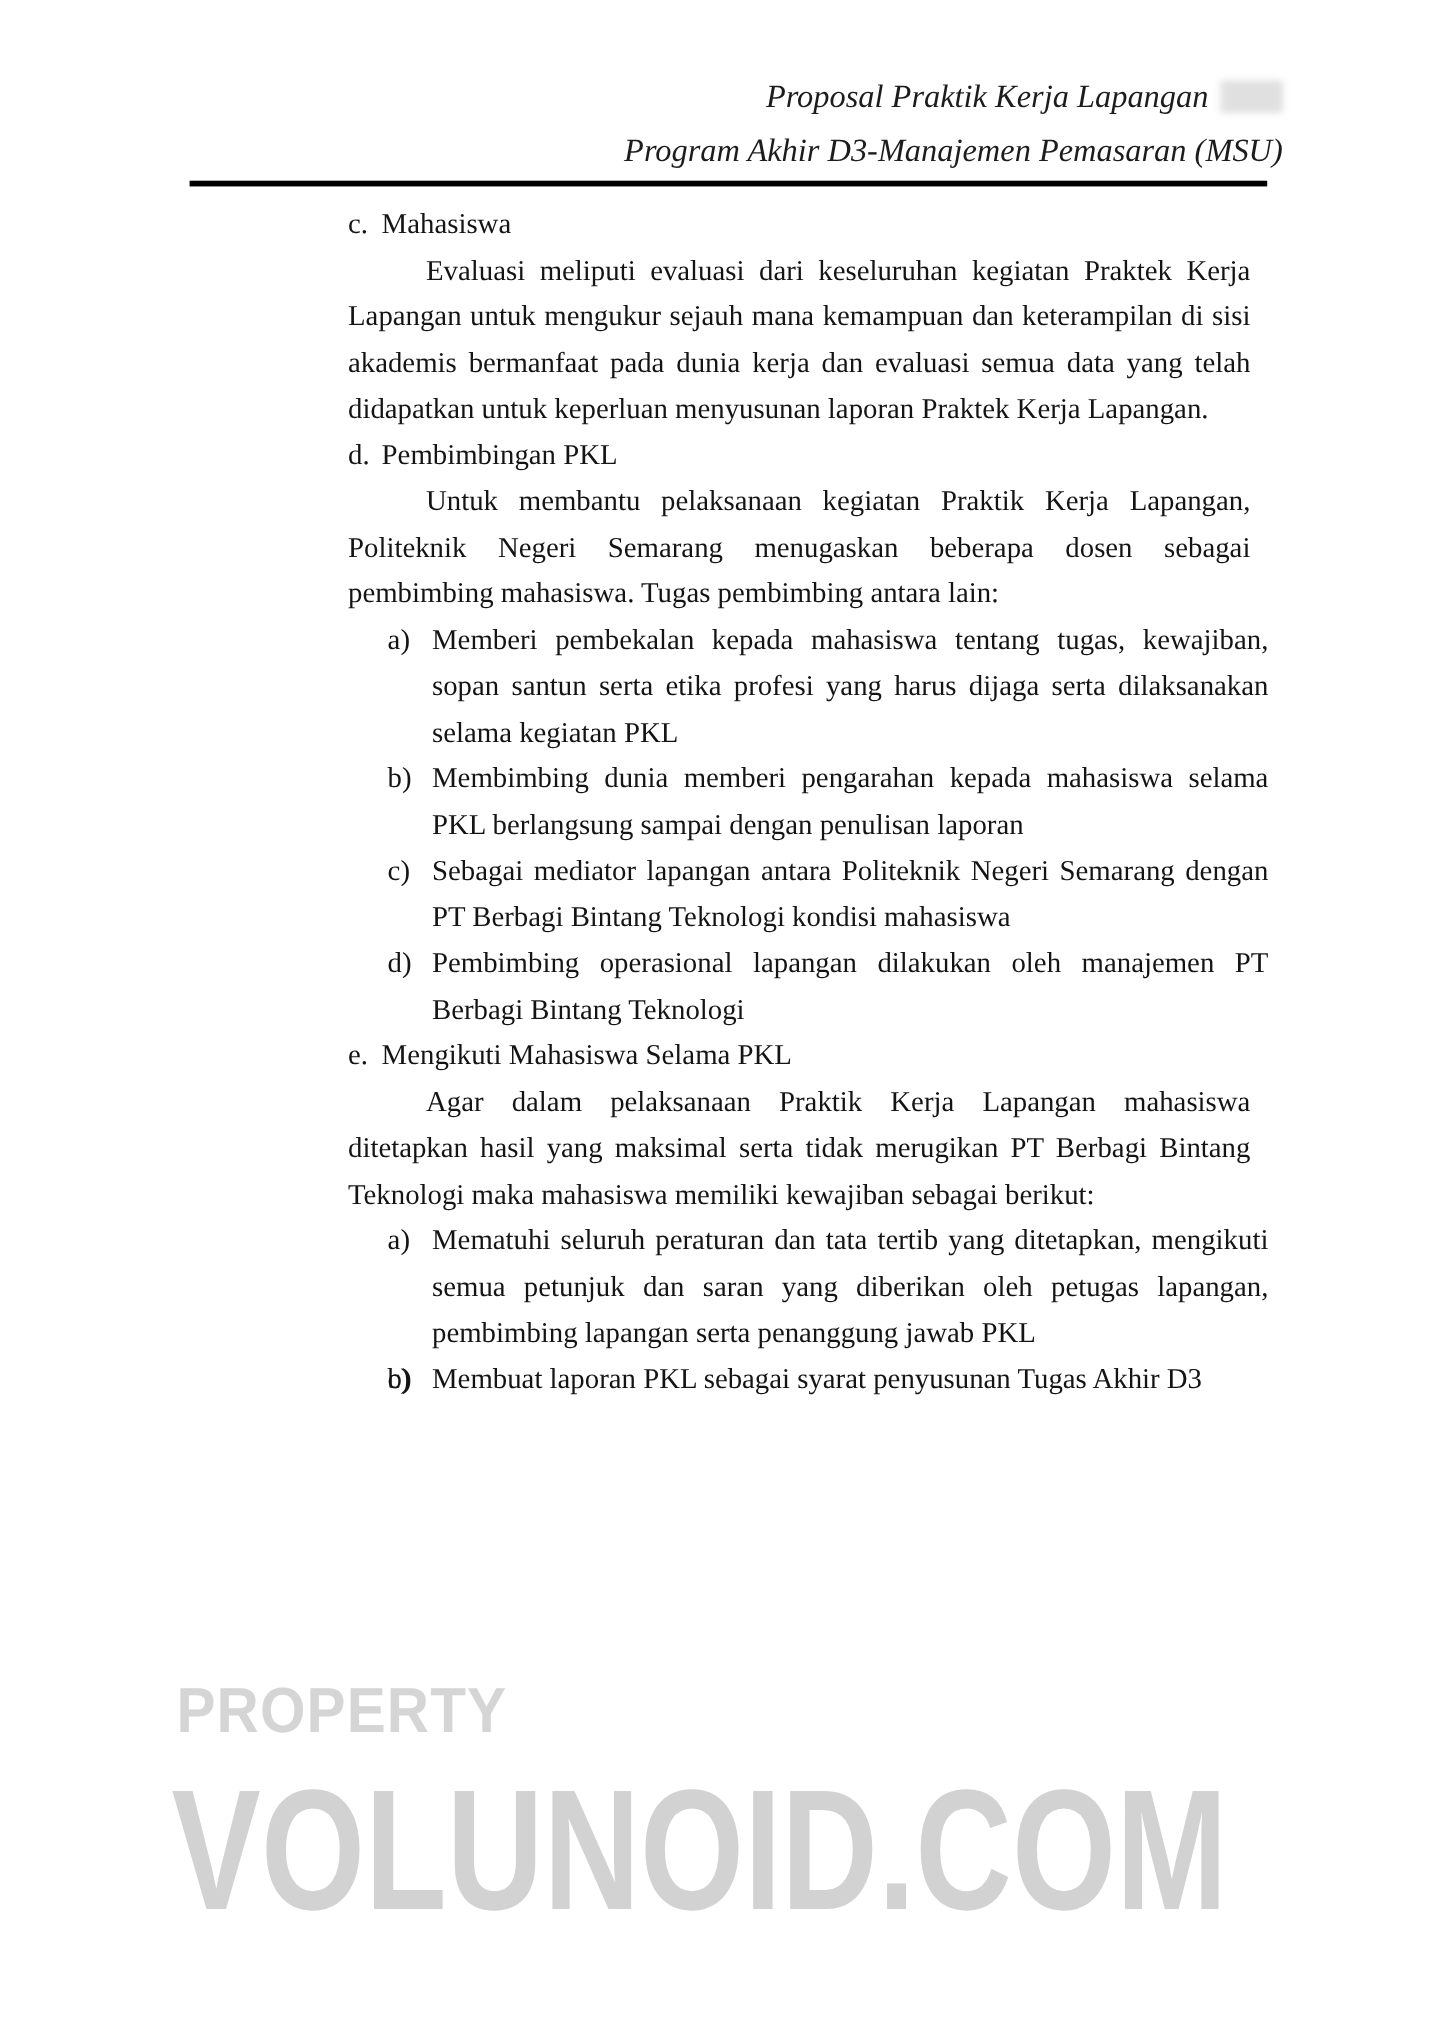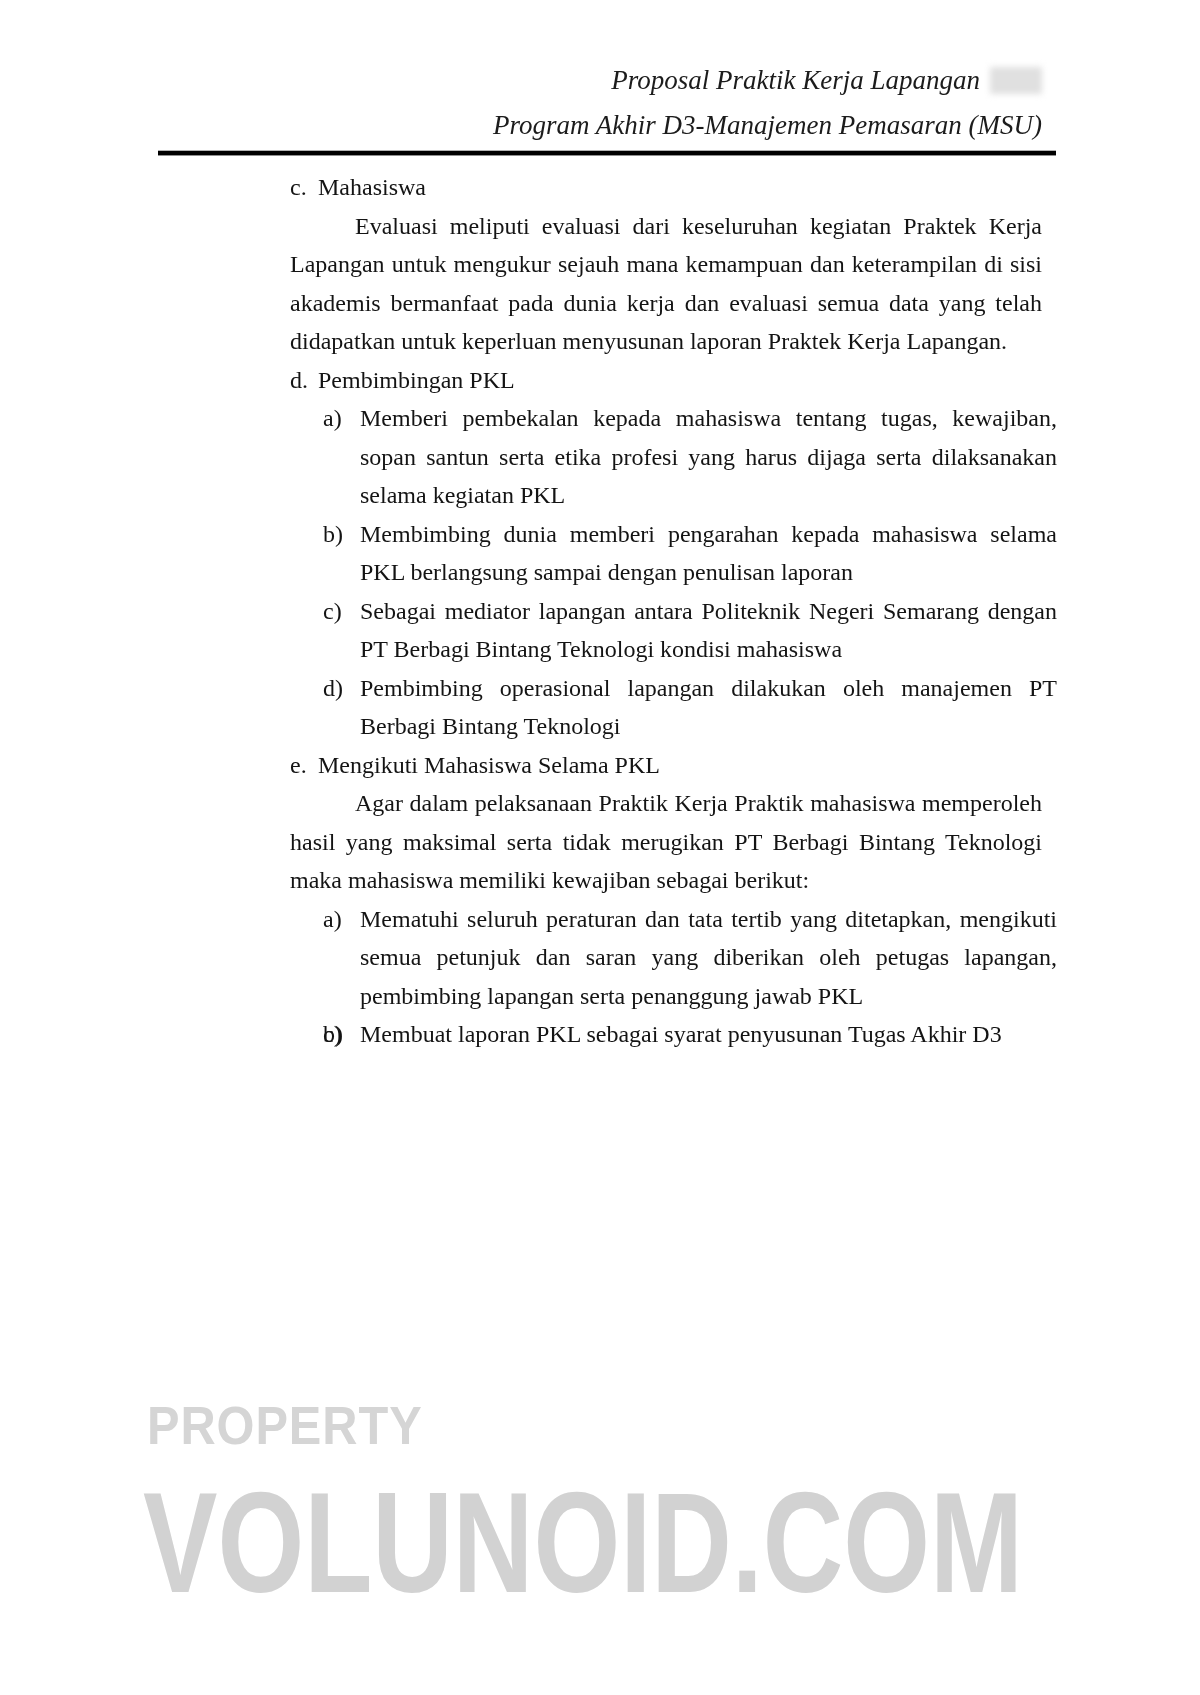--- a/index.html
+++ b/index.html
@@ -10,21 +10,21 @@
     background: #ffffff;
     overflow: hidden;
     font-family: "Liberation Serif", serif;
     color: #141414;
   }
 
   
   .header-text {
     position: absolute;
     top: 58px;
-    right: 158px;
+    right: 131px;
     text-align: right;
     font-style: italic;
     font-size: 27px;
     line-height: 45px;
     white-space: nowrap;
     color: #1c1c1c;
   }
   .redact {
     display: inline-block;
     width: 52px;
@@ -121,20 +121,21 @@
     <div class="item-head">
       <span class="marker">c.</span>
       <span>Mahasiswa</span>
     </div>
     <div class="para">Evaluasi meliputi evaluasi dari keseluruhan kegiatan Praktek Kerja Lapangan untuk mengukur sejauh mana kemampuan dan keterampilan di sisi akademis bermanfaat pada dunia kerja dan evaluasi semua data yang telah didapatkan untuk keperluan menyusunan laporan Praktek Kerja Lapangan.</div>
 
     <div class="item-head">
       <span class="marker">d.</span>
       <span>Pembimbingan PKL</span>
     </div>
+    <div class="para">Untuk membantu pelaksanaan kegiatan Praktik Kerja Lapangan, Politeknik Negeri Semarang menugaskan beberapa dosen sebagai pembimbing mahasiswa. Tugas pembimbing antara lain:</div>
     <div class="subitem">
       <span class="marker">a)</span>
       <span>Memberi pembekalan kepada mahasiswa tentang tugas, kewajiban, sopan santun serta etika profesi yang harus dijaga serta dilaksanakan selama kegiatan PKL</span>
     </div>
     <div class="subitem">
       <span class="marker">b)</span>
       <span>Membimbing dunia memberi pengarahan kepada mahasiswa selama PKL berlangsung sampai dengan penulisan laporan</span>
     </div>
     <div class="subitem">
       <span class="marker">c)</span>
@@ -142,21 +143,21 @@
     </div>
     <div class="subitem">
       <span class="marker">d)</span>
       <span>Pembimbing operasional lapangan dilakukan oleh manajemen PT Berbagi Bintang Teknologi</span>
     </div>
 
     <div class="item-head">
       <span class="marker">e.</span>
       <span>Mengikuti Mahasiswa Selama PKL</span>
     </div>
-    <div class="para">Agar dalam pelaksanaan Praktik Kerja Praktik mahasiswa memperoleh hasil yang maksimal serta tidak merugikan PT Berbagi Bintang Teknologi maka mahasiswa memiliki kewajiban sebagai berikut:</div>
+    <div class="para">Agar dalam pelaksanaan Praktik Kerja Lapangan mahasiswa ditetapkan hasil yang maksimal serta tidak merugikan PT Berbagi Bintang Teknologi maka mahasiswa memiliki kewajiban sebagai berikut:</div>
     <div class="subitem">
       <span class="marker">a)</span>
       <span>Mematuhi seluruh peraturan dan tata tertib yang ditetapkan, mengikuti semua petunjuk dan saran yang diberikan oleh petugas lapangan, pembimbing lapangan serta penanggung jawab PKL</span>
     </div>
     <div class="subitem">
       <span class="marker">b)</span>
     </div>
     <div class="subitem">
       <span class="marker">c)</span>
       <span>Membuat laporan PKL sebagai syarat penyusunan Tugas Akhir D3</span>

